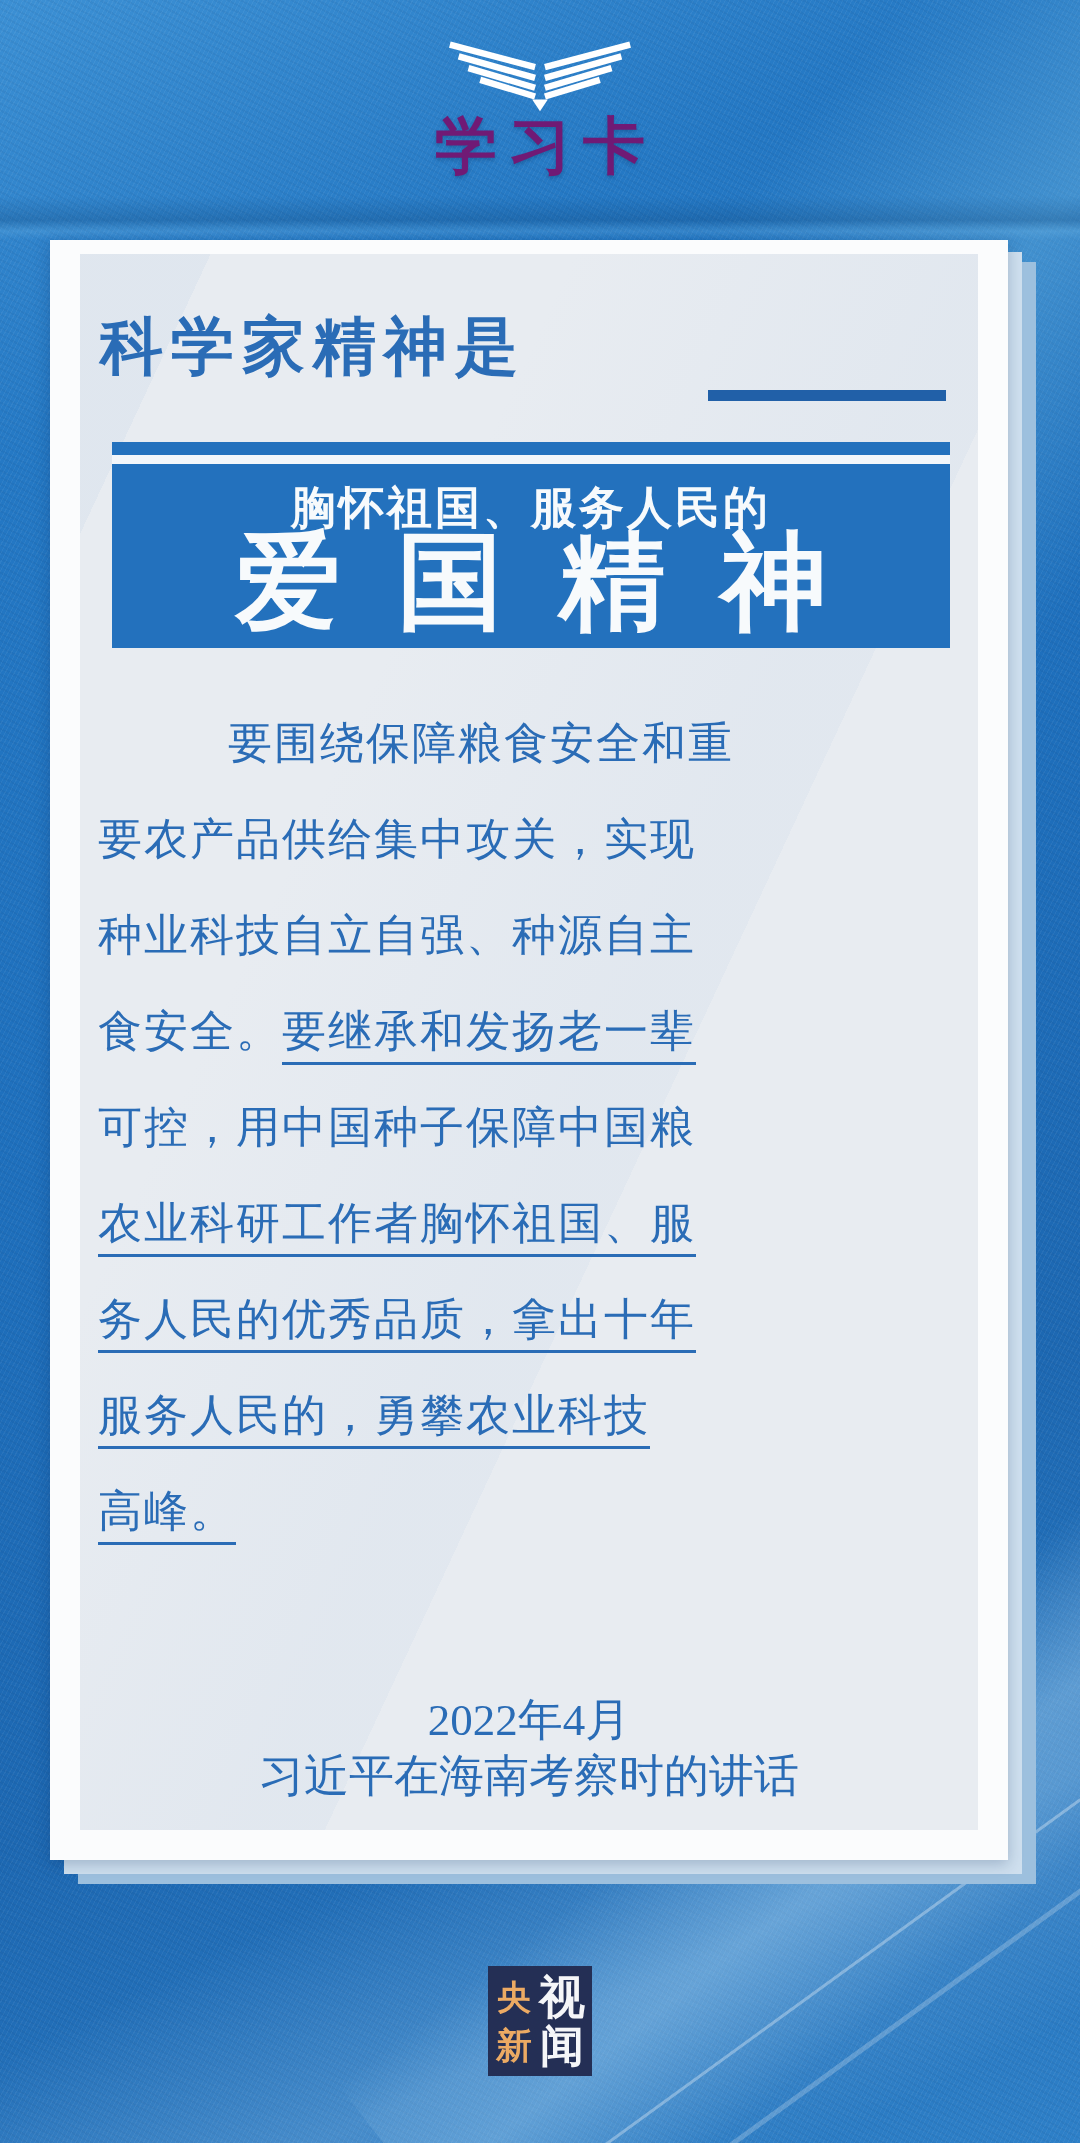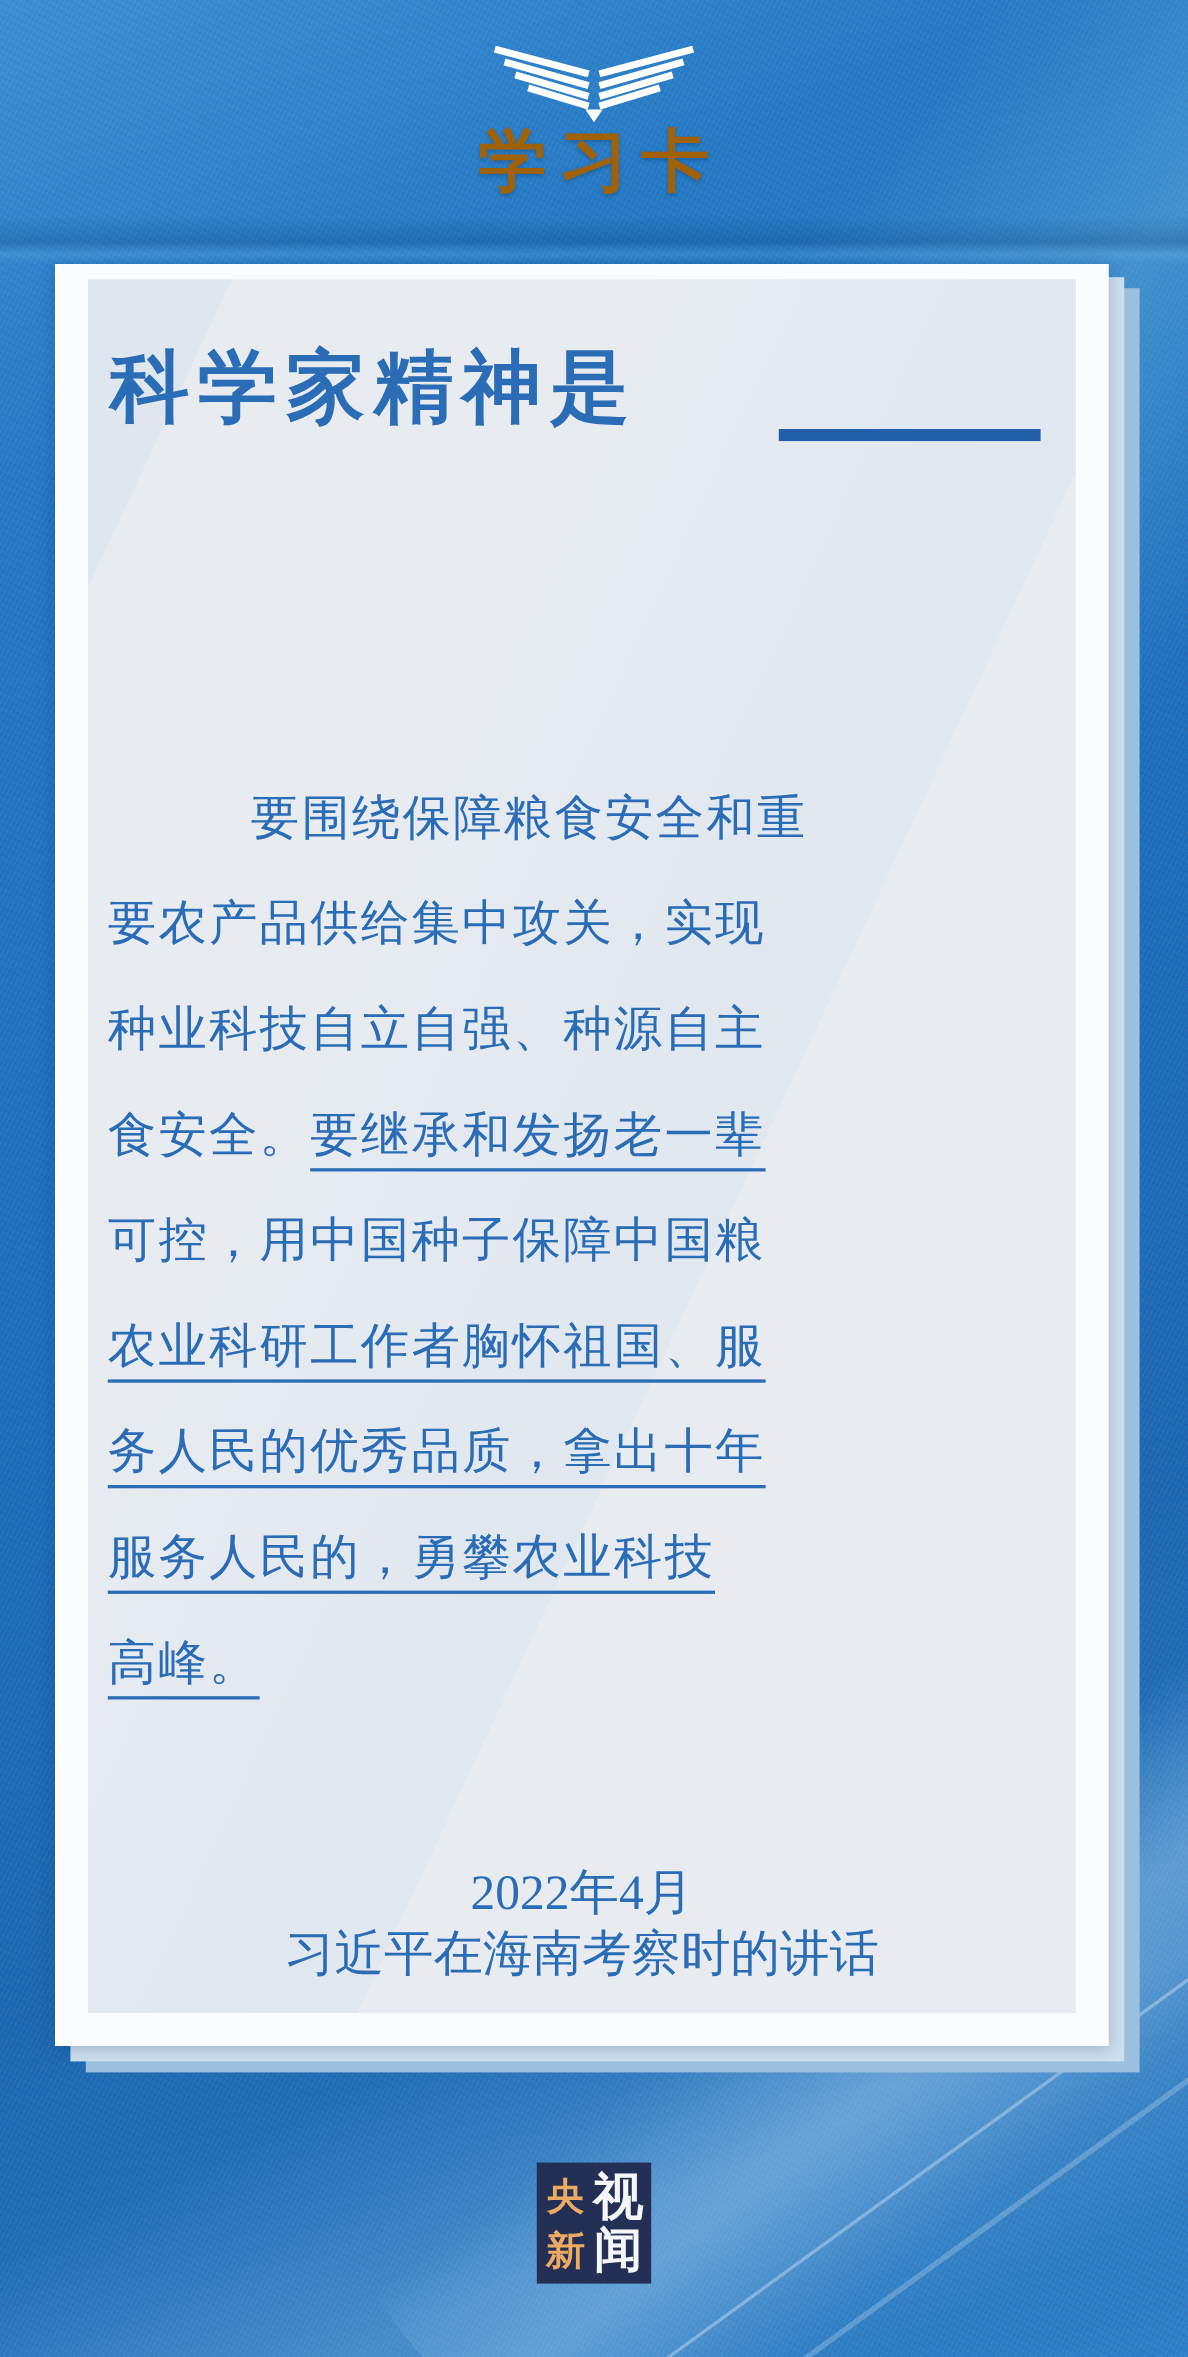--- a/index.html
+++ b/index.html
@@ -35,21 +35,21 @@
     background:linear-gradient(rgba(0,0,0,0), rgba(200,235,255,0.25), rgba(0,0,0,0));}
   .contrail{position:absolute;height:3px;background:rgba(255,255,255,0.32);border-radius:2px;}
   .contrail-1{width:620px;left:520px;top:1980px;transform:rotate(-36deg);}
   .contrail-2{width:760px;left:430px;top:2085px;transform:rotate(-36deg);height:5px;background:rgba(255,255,255,0.22);}
   .fold{position:absolute;left:0;top:196px;width:100%;height:44px;
     background:linear-gradient(180deg, rgba(13,62,110,0) 0%, rgba(13,62,110,0.25) 55%, rgba(120,190,235,0.22) 80%, rgba(13,62,110,0) 100%);}
   
   .brand-icon{position:absolute;top:34px;left:50%;transform:translateX(-50%);}
   .brand-text{
     position:absolute;top:104px;left:0;width:100%;text-align:center;
-    color:#a16207;font-size:62px;font-weight:900;letter-spacing:12px;text-indent:12px;
+    color:#701a75;font-size:62px;font-weight:900;letter-spacing:12px;text-indent:12px;
     text-shadow:0 2px 4px rgba(10,50,95,0.35);
   }
   
   .page-stack{position:absolute;width:958px;height:1622px;}
   .stack-3{left:78px;top:262px;background:#9dc0de;}
   .stack-2{left:64px;top:252px;background:#cfe0ef;}
   .card{
     position:absolute;left:50px;top:240px;width:958px;height:1620px;
     background:var(--frame);
     box-shadow:0 4px 14px rgba(10,45,90,0.25);
@@ -57,21 +57,21 @@
   .paper{
     position:absolute;left:30px;right:30px;top:14px;bottom:30px;
     background:
       linear-gradient(115deg, rgba(185,205,228,0.18) 0 8%, rgba(0,0,0,0) 8% 30%, rgba(185,205,228,0.14) 55% 60%, rgba(0,0,0,0) 60%),
       var(--paper);
   }
   
   .title{
     position:absolute;left:50px;top:64px;
     font-family:"Liberation Serif",serif;
-    font-size:72px;font-weight:bold;color:var(--ink);letter-spacing:8px;white-space:nowrap;
+    font-size:63px;font-weight:bold;color:var(--ink);letter-spacing:8px;white-space:nowrap;
   }
   .title-blank{position:absolute;left:658px;top:150px;width:238px;height:11px;background:var(--blank);}
   .banner{position:absolute;left:62px;top:202px;width:838px;height:206px;background:var(--banner);}
   .banner-stripe{position:absolute;left:0;right:0;top:13px;height:9px;background:#f2f6fa;}
   .banner-sub{
     position:absolute;left:0;width:100%;top:36px;text-align:center;
     color:#f7fafc;font-size:45px;font-weight:bold;letter-spacing:3px;
   }
   .banner-main{
     position:absolute;left:0;width:100%;top:84px;text-align:center;
@@ -133,20 +133,25 @@
 
 <div class="page-stack stack-3"></div>
 <div class="page-stack stack-2"></div>
 
 <section class="card">
   <div class="paper"></div>
 
   <h1 class="title">科学家精神是</h1>
   <div class="title-blank"></div>
 
+  <div class="banner">
+    <div class="banner-stripe"></div>
+    <div class="banner-sub">胸怀祖国、服务人民的</div>
+    <div class="banner-main">爱国精神</div>
+  </div>
 
   <div class="body">
       <div class="bline indent"><span>要围绕保障粮食安全和重</span></div>
       <div class="bline"><span>要农产品供给集中攻关，实现</span></div>
       <div class="bline"><span>种业科技自立自强、种源自主</span></div>
       <div class="bline"><span>食安全。</span><span class="u">要继承和发扬老一辈</span></div>
       <div class="bline"><span>可控，用中国种子保障中国粮</span></div>
       <div class="bline"><span class="u">农业科研工作者胸怀祖国、服</span></div>
       <div class="bline"><span class="u">务人民的优秀品质，拿出十年</span></div>
       <div class="bline"><span class="u">服务人民的，勇攀农业科技</span></div>

